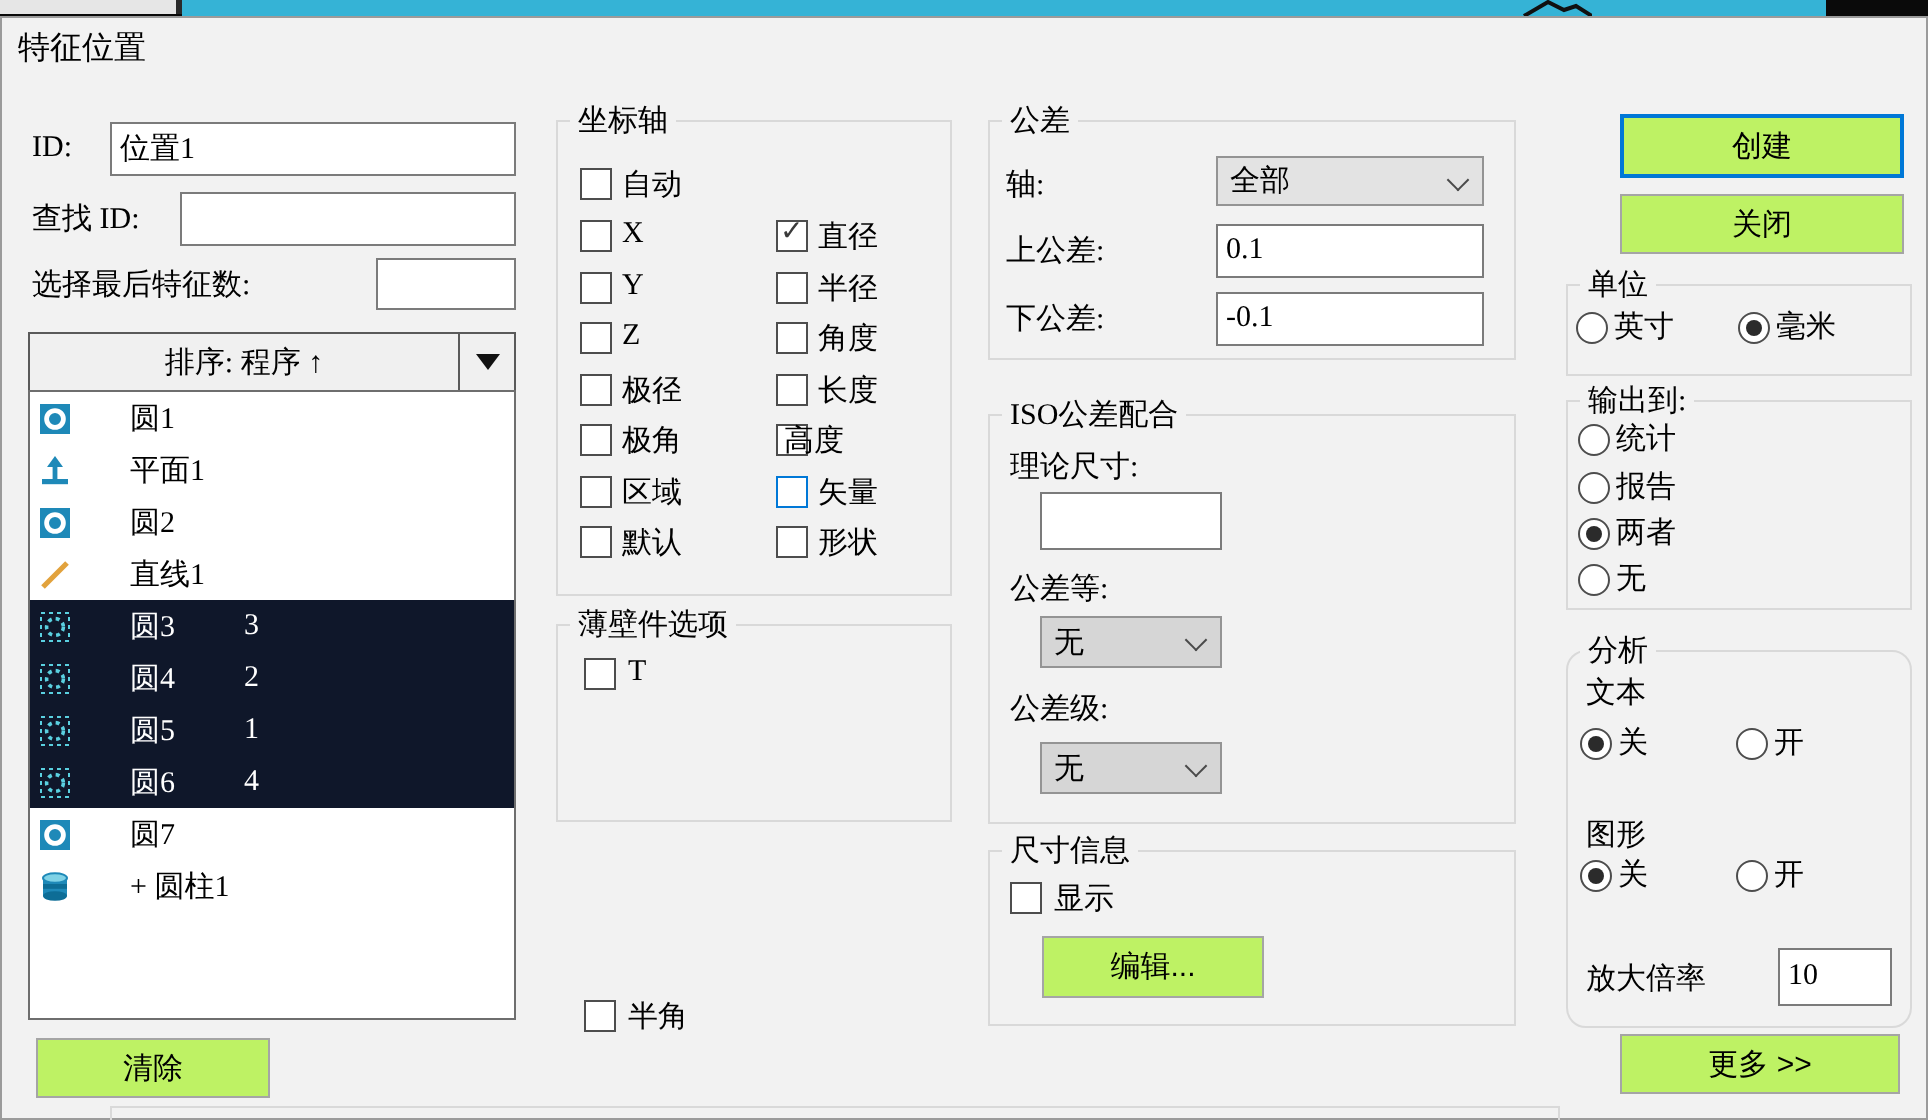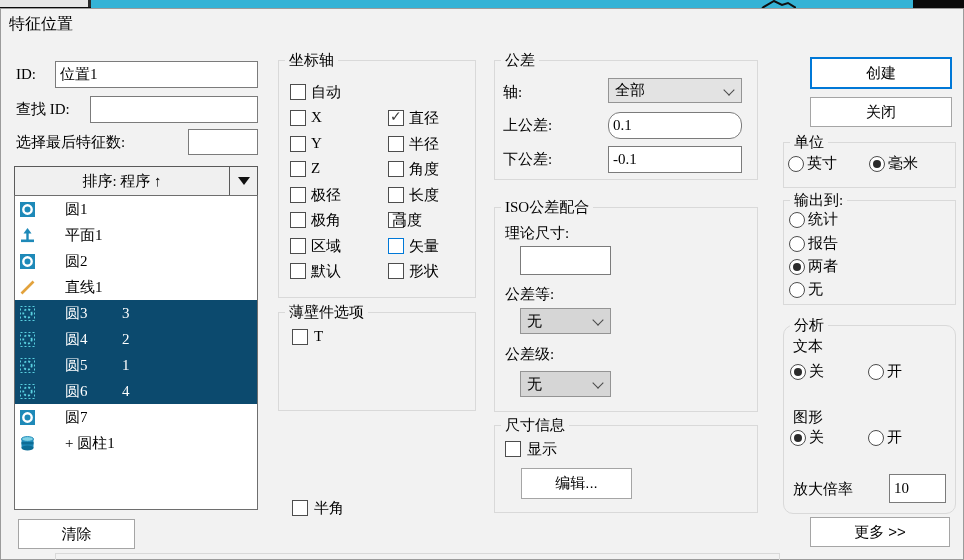--- a/index.html
+++ b/index.html
@@ -12,21 +12,21 @@
   #dlg{position:absolute;left:0;top:8px;width:964px;height:552px;background:#f2f2f2;
        border:1px solid #9b9b9b;box-sizing:border-box;}
   #strip{position:absolute;top:0;left:0;width:964px;height:8px;background:#0a0a0a;}
   #strip .seg-gray{position:absolute;left:0;top:0;width:88px;height:7px;background:#e6e6e6;border-right:3px solid #2a2a2a;}
   #strip .seg-cyan{position:absolute;left:91px;top:0;width:822px;height:8px;}
   #strip .notch{position:absolute;left:760px;top:0;width:36px;height:8px;}
   .title{position:absolute;left:9px;top:14px;font-size:16px;white-space:nowrap;z-index:2;}
   .lbl{position:absolute;white-space:nowrap;z-index:2;}
   .inp{position:absolute;border:1px solid #7b7b7b;background:#fff;z-index:2;
        font-family:inherit;font-size:15px;padding:0 4px;box-sizing:border-box;outline:none;}
-  .btn{position:absolute;background:#ffffff;border:1px solid #a5a5a5;z-index:2;
+  .btn{position:absolute;background:#bef264;border:1px solid #a5a5a5;z-index:2;
        display:flex;align-items:center;justify-content:center;box-sizing:border-box;
        font-size:15px;cursor:default;white-space:nowrap;}
   .btn.primary{border:2px solid #0078d7;}
   .group{position:absolute;border:1px solid #d9d9d9;z-index:1;}
   .gtitle{position:absolute;top:-10px;left:6px;background:#f2f2f2;padding:0 4px;white-space:nowrap;}
   .combo{position:absolute;border:1px solid #949494;box-sizing:border-box;z-index:2;
          display:flex;align-items:center;padding-left:6px;}
   .combo .chev{position:absolute;right:8px;top:7px;width:7px;height:7px;
          border-right:1.6px solid #4a4a4a;border-bottom:1.6px solid #4a4a4a;transform:rotate(45deg);}
   .cb{position:absolute;width:16px;height:16px;background:#fff;border:1px solid #4d4d4d;
@@ -39,21 +39,21 @@
   #sort{position:absolute;left:14px;top:166px;width:244px;height:30px;background:#f0f0f0;
         border:1px solid #5a5a5a;display:flex;align-items:center;box-sizing:border-box;z-index:2;}
   #sort .stext{flex:1;text-align:center;}
   #sort .ddbtn{width:27px;height:100%;border-left:1px solid #5a5a5a;display:flex;
         align-items:center;justify-content:center;}
   #sort .tri{width:0;height:0;border-left:6px solid transparent;border-right:6px solid transparent;
         border-top:8px solid #111;}
   #list{position:absolute;left:14px;top:195px;width:244px;height:315px;background:#fff;
         border:1px solid #6e6e6e;box-sizing:border-box;overflow:hidden;z-index:2;}
   .row{position:relative;height:26px;display:flex;align-items:center;padding-left:5px;gap:21px;}
-  .row.sel{background:#0c4a6e;color:#fff;}
+  .row.sel{background:#0f172a;color:#fff;}
   .row .ic{width:15px;height:15px;margin-right:9px;flex:none;display:flex;}
   .row .num{position:absolute;left:107px;}
   #partialBox{position:absolute;left:55px;top:553px;width:723px;height:8px;
         border:1px solid #d9d9d9;border-bottom:none;z-index:1;}
 </style>
 </head>
 <body>
 
 <div id="strip">
   <div class="seg-gray"></div>
@@ -228,21 +228,21 @@
 
 <div class="group" style="left:494px;top:60px;width:262px;height:118px;">
   <span class="gtitle">公差</span>
 </div>
 <span class="lbl" style="left:503px;top:83px;">轴:</span>
 <div class="combo" style="left:608px;top:78px;width:134px;height:25px;background:#e3e3e3;">
   <span>全部</span>
   <span class="chev"></span>
 </div>
 <span class="lbl" style="left:503px;top:116px;">上公差:</span>
-<input class="inp" style="left: 608px; top: 112px; width: 134px; height: 27px; border-radius: 12px;" value="0.1">
+<input class="inp" style="left: 608px; top: 112px; width: 134px; height: 27px;" value="0.1">
 <span class="lbl" style="left:503px;top:150px;">下公差:</span>
 <input class="inp" style="left: 608px; top: 146px; width: 134px; height: 27px;" value="-0.1">
 
 <div class="group" style="left:494px;top:207px;width:262px;height:203px;text-align:right;">
   <span class="gtitle">ISO公差配合</span>
 </div>
 <span class="lbl" style="left:505px;top:224px;">理论尺寸:</span>
 <input class="inp" style="left: 520px; top: 246px; width: 91px; height: 29px;" value="">
 <span class="lbl" style="left:505px;top:285px;">公差等:</span>
 <div class="combo" style="left:520px;top:308px;width:91px;height:26px;background:#d6d6d6;">

